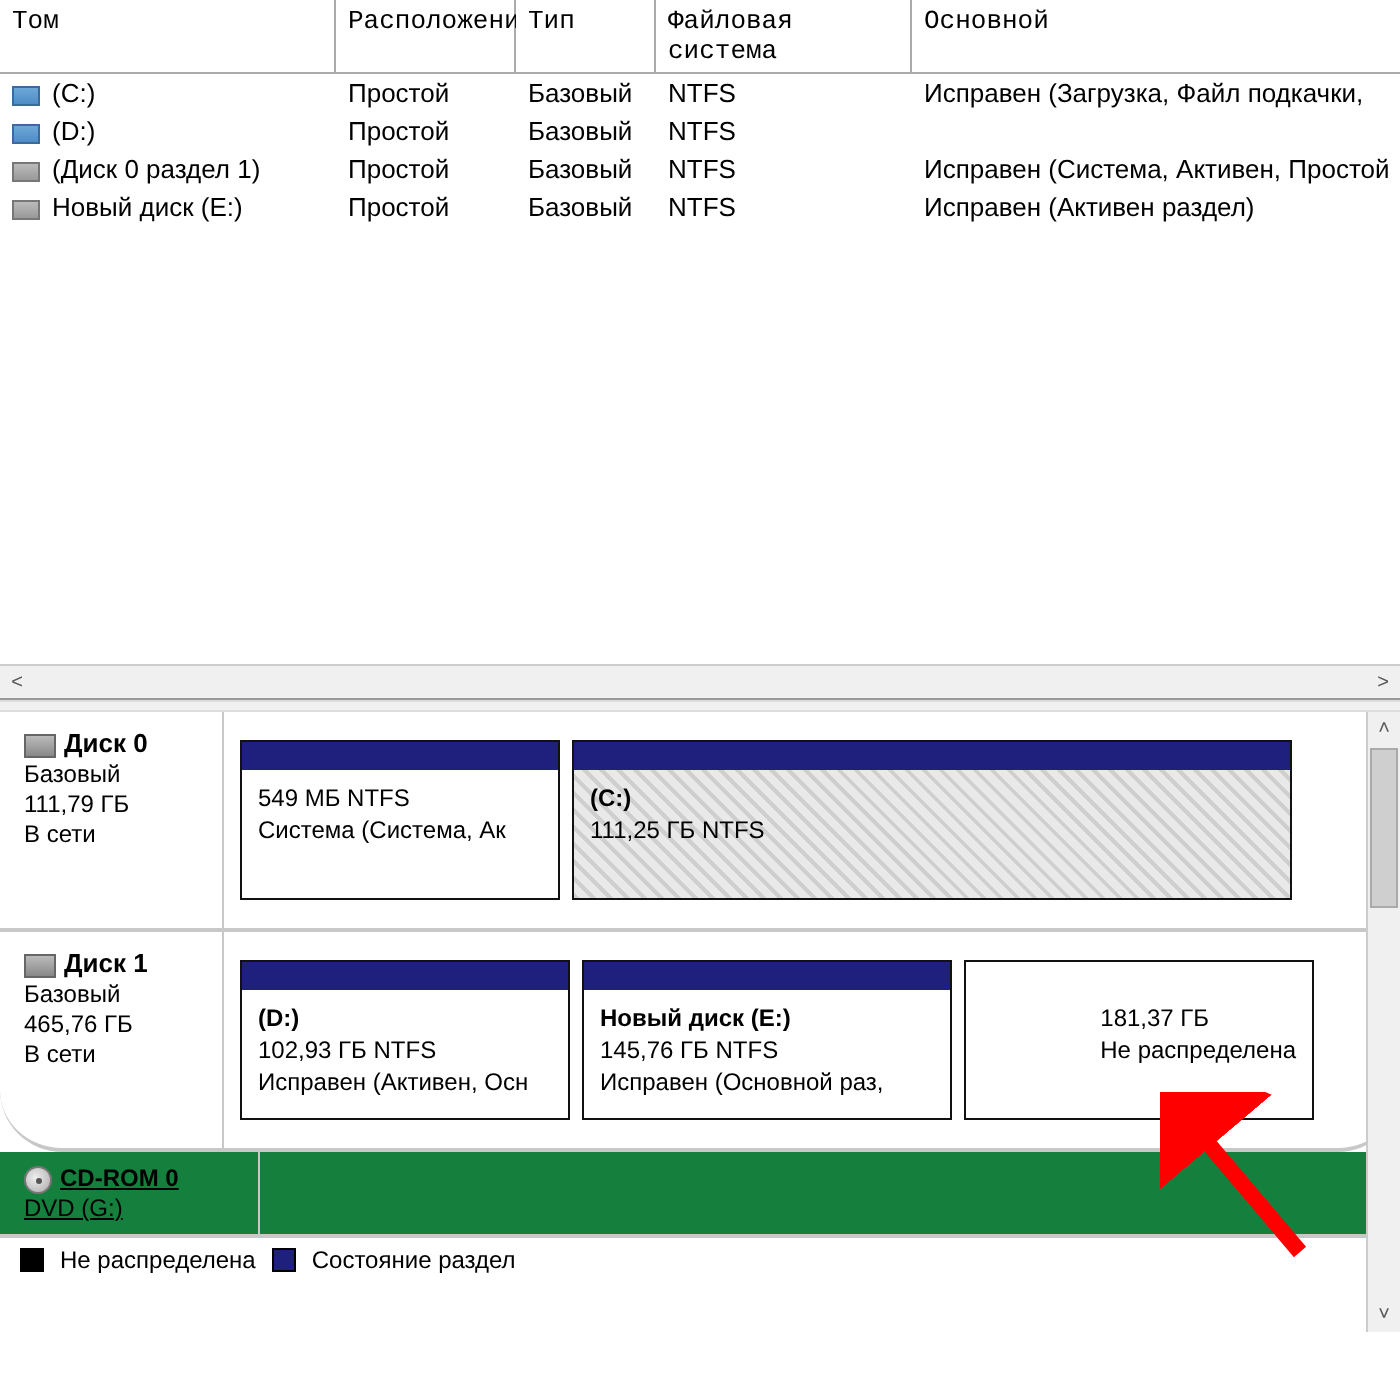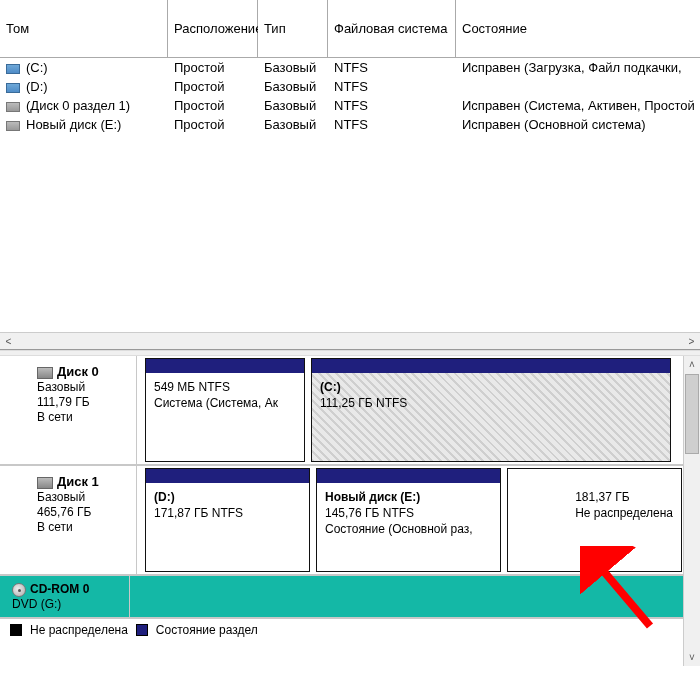--- a/index.html
+++ b/index.html
@@ -19,23 +19,24 @@
     flex-direction: column;
     border-bottom: 1px solid #999;
   }
   .table-head {
     display: flex;
     background: #fff;
   }
   .th {
     border-right: 1px solid #aaa;
     border-bottom: 1px solid #aaa;
-    padding: 21px 6px;
+    padding: 3px 6px;
     font-size: 13px;
     background: #fff;
+    font-family: Liberation Mono, monospace;
   }
   .tbody { flex: 1; overflow: hidden; }
   .trow {
     display: flex;
     padding: 1px 0;
   }
   .td { padding: 1px 6px; font-size: 13px; white-space: nowrap; overflow: hidden; }
   .vol-icon {
     display: inline-block;
     width: 14px; height: 10px;
@@ -69,39 +70,38 @@
   }
   .disk-row {
     display: flex;
     border-bottom: 2px solid #c8c8c8;
     background: #fff;
   }
   .disk-label {
     width: 112px;
     padding: 8px 8px 8px 12px;
     border-right: 1px solid #c8c8c8;
-    margin-left: 25px;
   }
   .disk-label .name { font-weight: bold; font-size: 13px; }
   .disk-label .line { font-size: 12px; margin-top: 1px; }
   .disk-ico {
     display:inline-block; width:16px; height:12px; margin-right:4px;
     background: linear-gradient(#bbb,#888); border:1px solid #666; vertical-align:middle;
   }
   .disc-ico {
     display:inline-block; width:14px;height:14px;border-radius:50%;
     background: radial-gradient(circle at 40% 40%, #eee, #aaa);
     border:1px solid #777; vertical-align:middle; margin-right:4px;
     position:relative;
   }
   .disc-ico::after{content:"";position:absolute;left:5px;top:5px;width:3px;height:3px;border-radius:50%;background:#555;}
   .part-area {
     flex: 1;
     display: flex;
-    padding: 2px 8px;
+    padding: 14px 8px;
     gap: 6px;
   }
   .part {
     border: 1px solid #111;
     display: flex;
     flex-direction: column;
   }
   .part .bar { height: 14px; }
   .part .body {
     flex: 1;
@@ -113,21 +113,22 @@
   }
   .part .body .t { font-weight: bold; }
   .bar-navy { background: #1f1f7d; }
   .bar-black { background: #000; }
   .hatched {
     background-image: repeating-linear-gradient(45deg,#cfcfcf 0,#cfcfcf 2px,#e9e9e9 2px,#e9e9e9 6px);
   }
   .cd-row {
     display: flex;
     border-bottom: 2px solid #c8c8c8;
-    background: #14b8a6;
+    background: #15803d;
+    text-decoration: underline;
   }
   .cd-label {
     width: 130px;
     padding: 6px 8px 6px 12px;
     border-right: 1px solid #c8c8c8;
   }
   .legend {
     display: flex;
     align-items: center;
     gap: 8px;
@@ -154,21 +155,21 @@
 </style>
 </head>
 <body>
 
 <div class="upper">
   <div class="table-head">
     <div class="th" style="width:168px">Том</div>
     <div class="th" style="width:90px">Расположение</div>
     <div class="th" style="width:70px">Тип</div>
     <div class="th" style="width:128px">Файловая система</div>
-    <div class="th" style="flex:1;border-right:none">Состояние</div>
+    <div class="th" style="flex:1;border-right:none">Основной</div>
   </div>
   <div class="tbody" id="vol-body">
       <div class="trow">
         <div class="td" style="width:168px"><span class="vol-icon blue"></span><span>(C:)</span></div>
         <div class="td" style="width:90px">Простой</div>
         <div class="td" style="width:70px">Базовый</div>
         <div class="td" style="width:128px">NTFS</div>
         <div class="td" style="flex:1">Исправен (Загрузка, Файл подкачки,</div>
       </div>
       <div class="trow">
@@ -182,21 +183,21 @@
         <div class="td" style="width:90px">Простой</div>
         <div class="td" style="width:70px">Базовый</div>
         <div class="td" style="width:128px">NTFS</div>
         <div class="td" style="flex:1">Исправен (Система, Активен, Простой</div>
       </div>
       <div class="trow">
         <div class="td" style="width:168px"><span class="vol-icon gray"></span><span>Новый диск (E:)</span></div>
         <div class="td" style="width:90px">Простой</div>
         <div class="td" style="width:70px">Базовый</div>
         <div class="td" style="width:128px">NTFS</div>
-        <div class="td" style="flex:1">Исправен (Основной система)</div>
+        <div class="td" style="flex:1">Исправен (Активен раздел)</div>
       </div>
     </div>
   <div class="hscroll">
     <div class="arrow">&lt;</div>
     <div class="track"></div>
     <div class="arrow">&gt;</div>
   </div>
 </div>
 
 <div class="splitter"></div>
@@ -220,41 +221,42 @@
           </div>
           <div class="part" style="flex: 0 0 360px;">
             <div class="bar bar-navy"></div>
             <div class="body hatched">
               <div class="t">(C:)</div>
               <div>111,25 ГБ NTFS</div>
             </div>
           </div>
         </div>
       </div>
-      <div class="disk-row" style="height: 110px;">
+      <div class="disk-row" style="height: 110px; border-radius: 31px;">
         <div class="disk-label">
           <div class="name"><span class="disk-ico"></span><span>Диск 1</span></div>
     <div class="line">Базовый</div>
     <div class="line">465,76 ГБ</div>
     <div class="line">В сети</div>
         </div>
         <div class="part-area">
           <div class="part" style="flex: 0 0 165px;">
             <div class="bar bar-navy"></div>
             <div class="body">
               <div class="t">(D:)</div>
-              <div>171,87 ГБ NTFS</div>
+              <div>102,93 ГБ NTFS</div>
+              <div>Исправен (Активен, Осн</div>
             </div>
           </div>
           <div class="part" style="flex: 0 0 185px;">
             <div class="bar bar-navy"></div>
             <div class="body">
               <div class="t">Новый диск  (E:)</div>
               <div>145,76 ГБ NTFS</div>
-              <div>Состояние (Основной раз,</div>
+              <div>Исправен (Основной раз,</div>
             </div>
           </div>
           <div class="part" style="flex: 0 0 175px; align-items: flex-end;">
             <div class="bar bar-black"></div>
             <div class="body">
               <div>181,37 ГБ</div>
               <div>Не распределена</div>
             </div>
           </div>
         </div>

